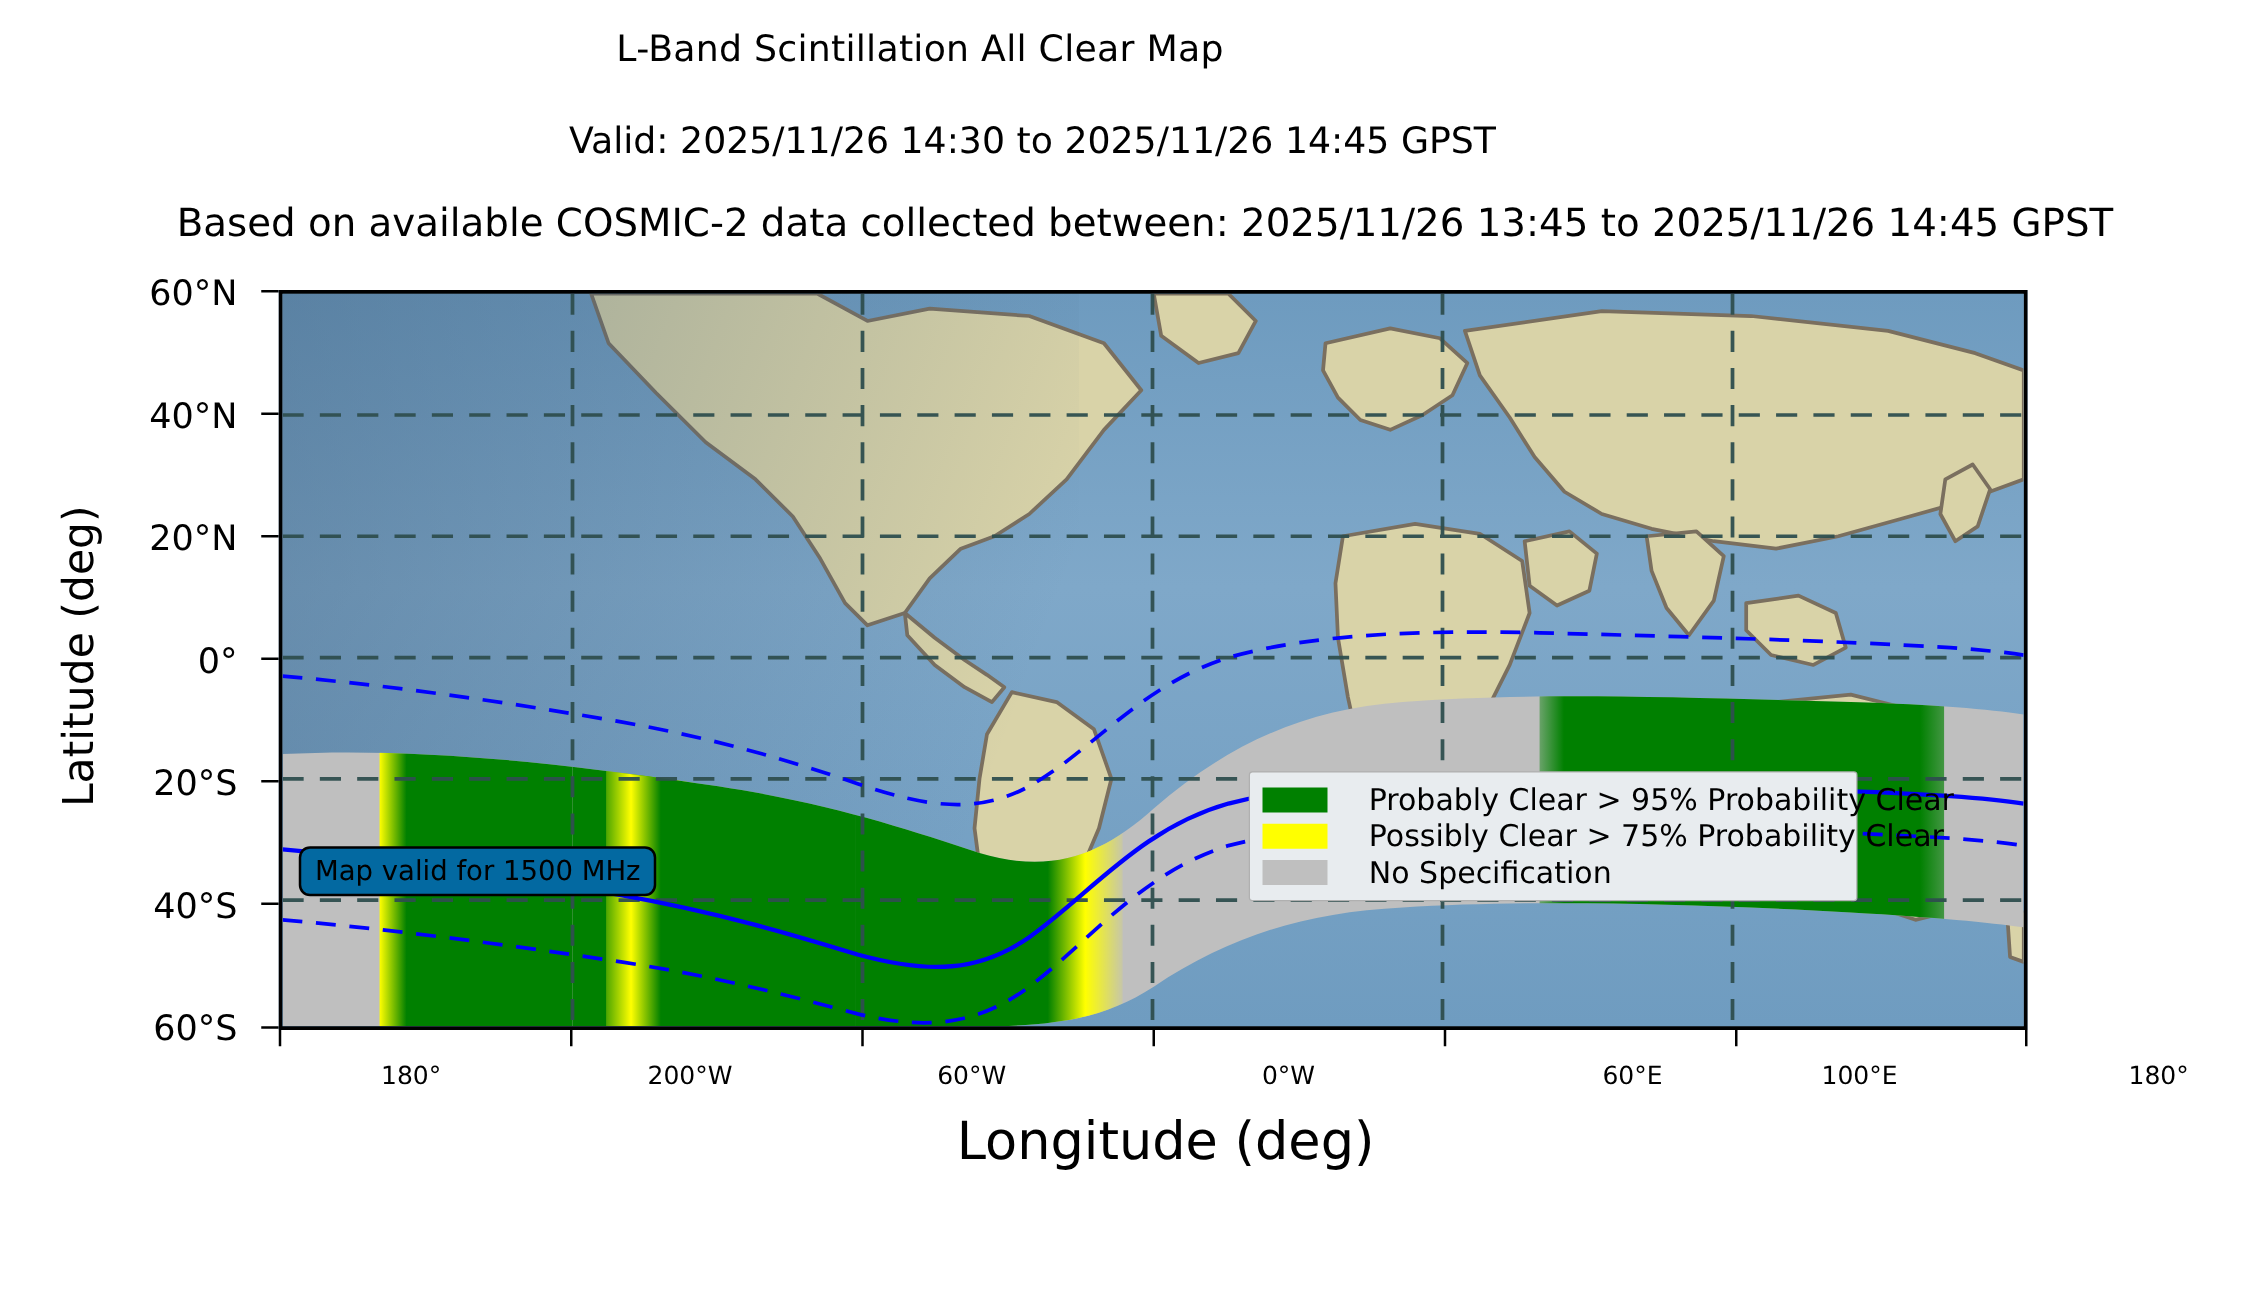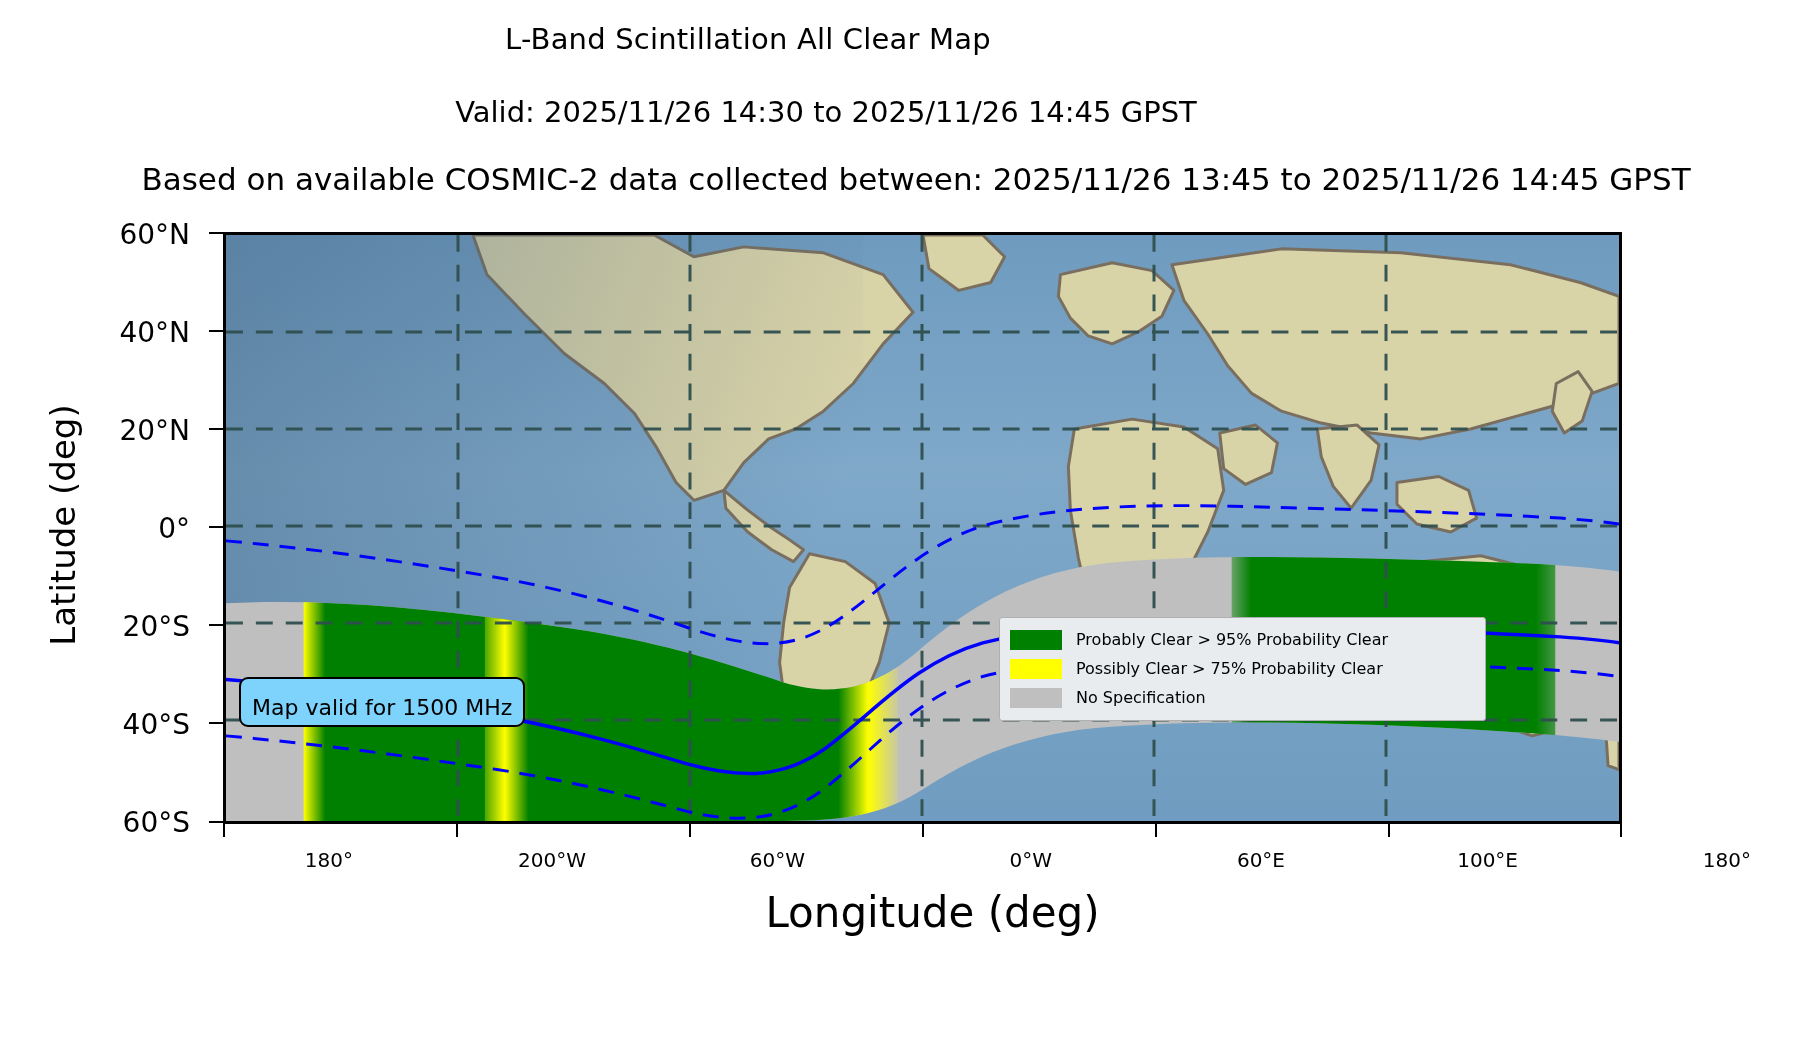--- a/index.html
+++ b/index.html
@@ -22,21 +22,20 @@
     left: 0; top: 0;
     width: 1800px;
   }
   .title-main {
     position: absolute;
     left: 0; top: 22px;
     width: 1472px;
     text-align: center;
     font-size: 29px;
     letter-spacing: 0.2px;
-    padding-left: 12px;
   }
   .title-valid {
     position: absolute;
     left: 0; top: 95px;
     width: 1652px;
     text-align: center;
     font-size: 29px;
   }
   .title-based {
     position: absolute;
@@ -134,33 +133,34 @@
     align-items: center;
     height: 29px;
   }
   .legend-swatch {
     width: 52px;
     height: 20px;
     flex: 0 0 auto;
     margin-right: 14px;
   }
   .legend-label {
-    font-size: 16px;
+    font-size: 24px;
     white-space: nowrap;
+    margin-left: 19px;
   }
 
   
   #freq-note {
     position: absolute;
     left: 236px;
     top: 774px;
-    background: #7dd3fc;
+    background: #0369a1;
     border: 2.5px solid #000000;
     border-radius: 9px;
-    padding: 16px 11px 5px 11px;
+    padding: 6px 11px 5px 11px;
     font-size: 22px;
     white-space: nowrap;
     z-index: 40;
   }
 </style>
 </head>
 <body>
 
 <div class="titles">
   <div class="title-main">L-Band Scintillation All Clear Map</div>
@@ -185,21 +185,21 @@
   <div class="ytick-mark" style="top:624px;"></div>
   <div class="ytick-mark" style="top:722px;"></div>
   <div class="ytick-mark" style="top:821px;"></div>
 </div>
 
 <div>
   <div class="xtick" style="left:93px;">180°</div>
   <div class="xtick" style="left:326px;">200°W</div>
   <div class="xtick" style="left:545px;">60°W</div>
   <div class="xtick" style="left:792px;">0°W</div>
-  <div class="xtick" style="left:1025px;">60°E</div>
+  <div class="xtick" style="left:1070px;">60°E</div>
   <div class="xtick" style="left:1258px;">100°E</div>
   <div class="xtick" style="left:1491px;">180°</div>
 
   <div class="xtick-mark" style="left:223px;"></div>
   <div class="xtick-mark" style="left:456px;"></div>
   <div class="xtick-mark" style="left:689px;"></div>
   <div class="xtick-mark" style="left:922px;"></div>
   <div class="xtick-mark" style="left:1155px;"></div>
   <div class="xtick-mark" style="left:1388px;"></div>
   <div class="xtick-mark" style="left:1620px;"></div>

